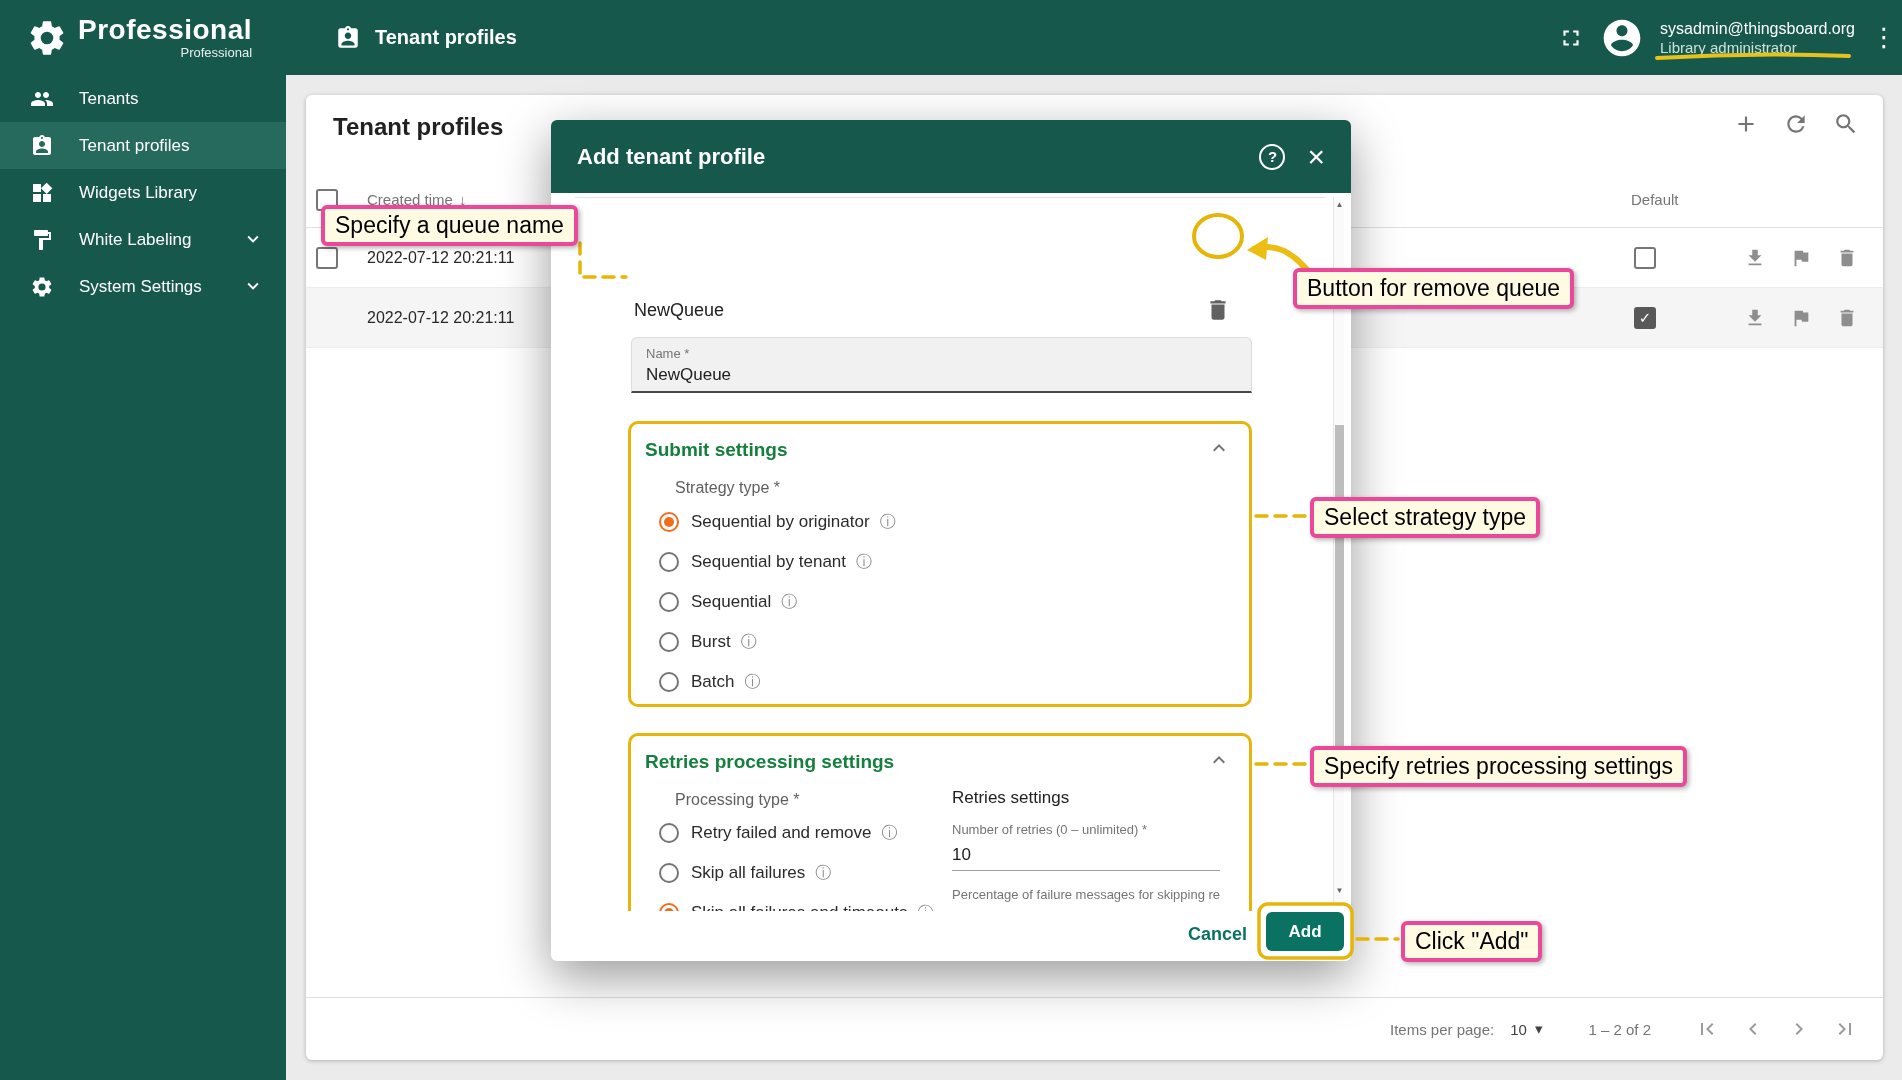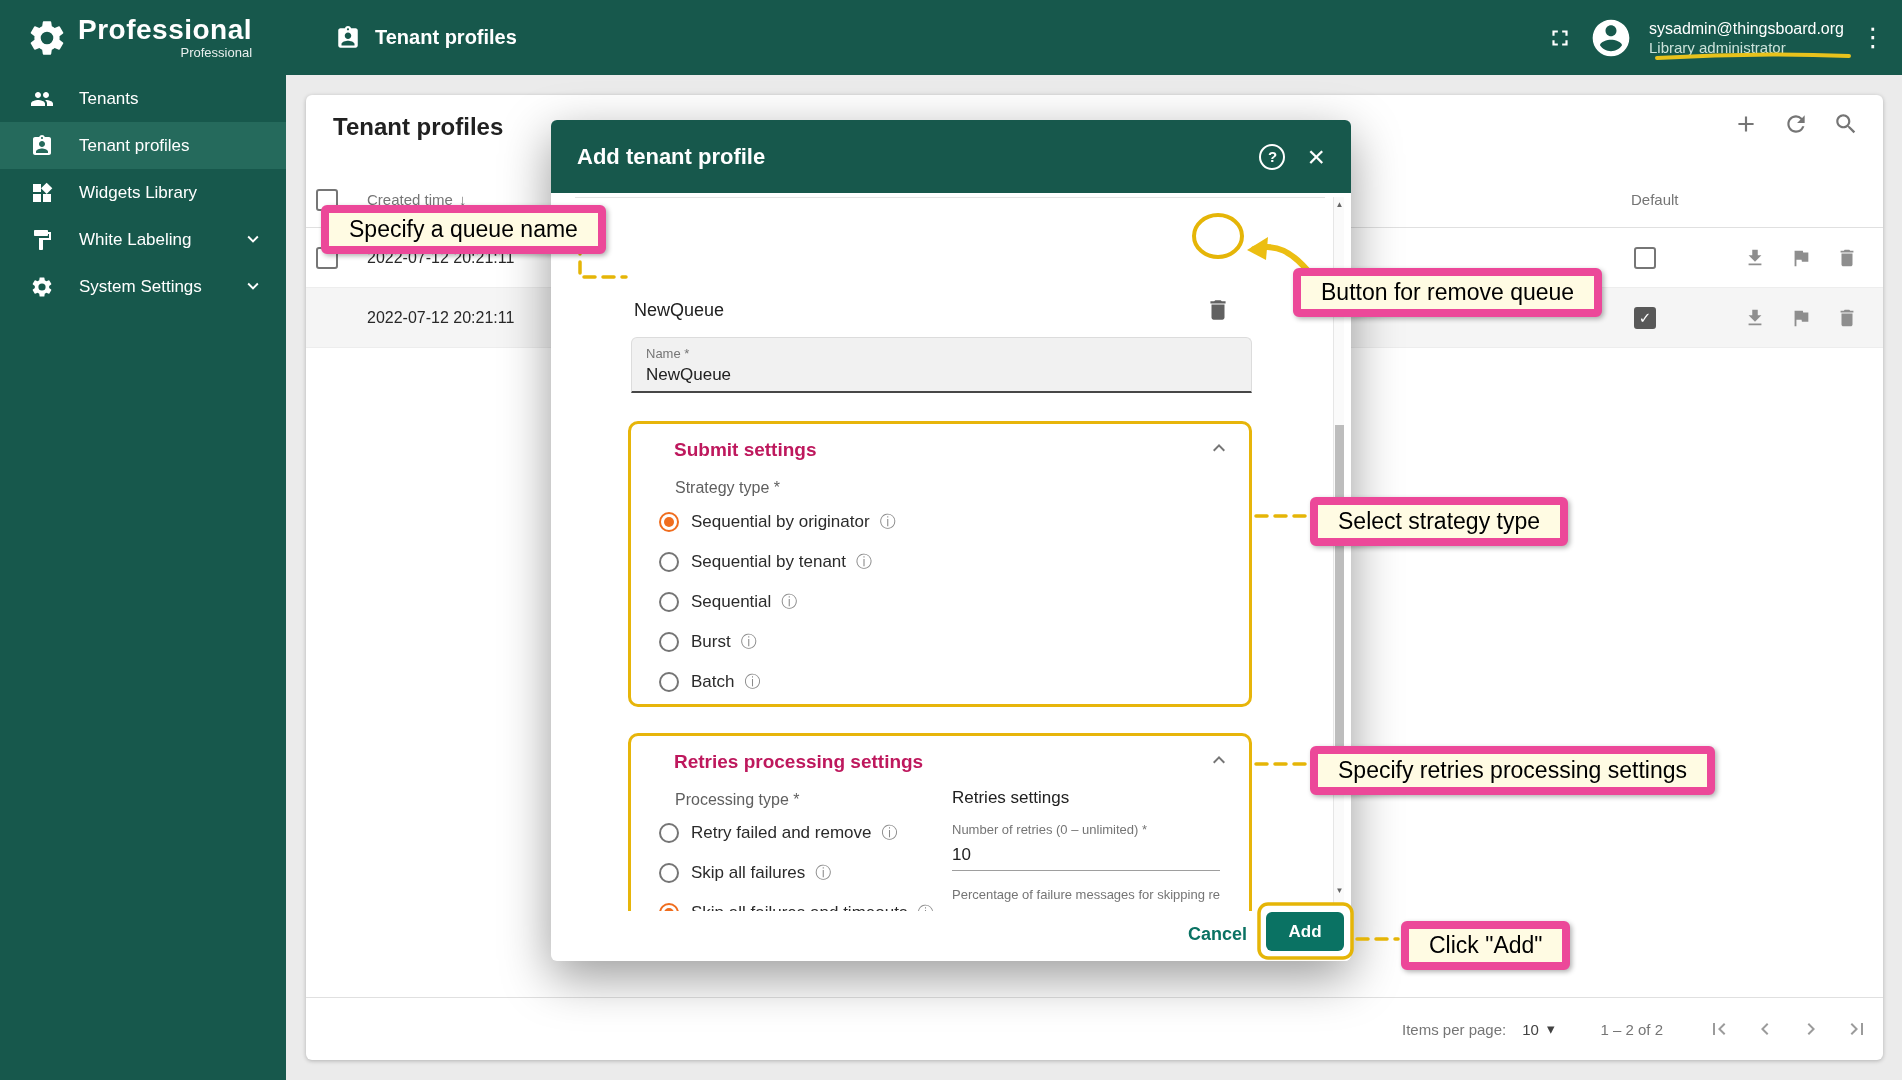--- a/index.html
+++ b/index.html
@@ -7,21 +7,21 @@
   #app { position:relative; width:1902px; height:1080px; overflow:hidden; }
   .abs { position:absolute; }
 
   
   .topbar { position:absolute; left:0; top:0; width:1902px; height:75px; background:#17584C; color:#fff; z-index:5; display:flex; align-items:center; }
   .logo-area { width:286px; display:flex; align-items:center; padding-left:26px; gap:10px; }
   .brand-name { font-size:28px; font-weight:bold; letter-spacing:0.5px; line-height:28px; }
   .brand-sub { font-size:13px; opacity:.9; text-align:right; margin-top:1px; }
   .section-head { display:flex; align-items:center; gap:14px; margin-left:49px; }
   .section-title { font-size:20px; font-weight:bold; }
-  .topbar-right { position:absolute; right:0; top:0; height:75px; display:flex; align-items:center; gap:16px; padding-right:22px; }
+  .topbar-right { position:absolute; right:0; top:0; height:75px; display:flex; align-items:center; gap:16px; padding-right:11px; }
   .userblock { display:flex; flex-direction:column; line-height:19px; }
   .user-email { font-size:16px; }
   .user-role { font-size:15px; color:#CBE2DA; }
   .kebab { font-size:26px; color:#fff; width:20px; text-align:center; }
 
   
   .sidebar { position:absolute; left:0; top:75px; width:286px; height:1005px; background:#17584C; z-index:4; }
   .side-item { height:47px; display:flex; align-items:center; padding-left:30px; gap:25px; color:#fff; font-size:17px; position:relative; cursor:pointer; }
   .side-item.active { background:#256A5C; }
   .side-chevron { position:absolute; right:22px; top:12px; }
@@ -30,42 +30,42 @@
   .card { position:absolute; left:306px; top:95px; width:1577px; height:965px; background:#fff; border-radius:6px; box-shadow:0 1px 4px rgba(0,0,0,.25); z-index:1; }
   .card-title { position:absolute; left:27px; top:18px; font-size:24px; font-weight:bold; color:#212121; }
   .card-actions { position:absolute; right:24px; top:16px; display:flex; gap:24px; align-items:center; }
   .thead { position:absolute; left:0; top:77px; right:0; height:56px; border-bottom:1px solid #E0E0E0; color:#757575; font-size:15px; }
   .trow { position:absolute; left:0; right:0; height:60px; border-bottom:1px solid #EDEDED; font-size:16px; color:#282828; }
   .row1 { top:133px; }
   .row2 { top:193px; background:#F5F5F5; }
   .cb { width:22px; height:22px; border:2px solid #767676; border-radius:3px; background:#fff; }
   .cb.checked { background:#585858; border-color:#585858; color:#fff; display:flex; align-items:center; justify-content:center; font-size:15px; font-weight:bold; }
   .sort-arrow { font-size:15px; color:#757575; margin-left:6px; }
-  .pagination { position:absolute; left:0; right:0; top:902px; height:63px; border-top:1px solid #E0E0E0; display:flex; align-items:center; justify-content:flex-end; padding-right:14px; color:#757575; font-size:15px; }
+  .pagination { position:absolute; left:0; right:0; top:902px; height:63px; border-top:1px solid #E0E0E0; display:flex; align-items:center; justify-content:flex-end; padding-right:26px; color:#757575; font-size:15px; }
   .perpage-value { color:#424242; margin-left:16px; display:flex; align-items:center; gap:8px; }
   .range-label { margin-left:46px; }
   .pagenav { display:flex; gap:22px; margin-left:44px; align-items:center; }
 
   
   .modal { position:absolute; left:551px; top:120px; width:800px; height:841px; background:#fff; border-radius:6px; box-shadow:0 16px 50px rgba(0,0,0,.4); z-index:10; }
   .modal-header { height:73px; background:#17584C; border-radius:6px 6px 0 0; display:flex; align-items:center; padding:0 26px; color:#fff; }
   .modal-title { font-size:22px; font-weight:bold; }
   .help-circle { margin-left:auto; width:26px; height:26px; border:2px solid #fff; border-radius:50%; display:flex; align-items:center; justify-content:center; font-size:15px; font-weight:bold; }
   .close-x { margin-left:22px; font-size:30px; line-height:26px; }
   .modal-body { position:absolute; left:0; top:73px; right:0; bottom:50px; background:#fff; overflow:hidden; }
   .topline { position:absolute; left:24px; top:4px; width:750px; height:1px; background:#E3E3E3; }
   .queue-title { position:absolute; left:83px; top:105px; font-size:18px; color:#212121; line-height:24px; }
   .trash-btn { position:absolute; left:654px; top:104px; width:26px; height:26px; }
   .name-field { position:absolute; left:80px; top:144px; width:621px; height:56px; background:#F1F1F1; border:1px solid #DCDCDC; border-bottom:2px solid #474747; border-radius:6px 6px 0 0; padding:8px 14px 0 14px; }
   .field-label { font-size:13px; color:#757575; }
   .field-value { font-size:17px; color:#212121; margin-top:4px; }
   .pcard { position:absolute; left:77px; width:624px; background:#fff; border:3px solid #E7B50A; border-radius:10px; }
   #submit-card { top:228px; height:286px; }
   #retries-card { top:540px; height:250px; }
-  .pcard-title { position:absolute; left:14px; top:15px; font-size:19px; font-weight:bold; color:#be185d;margin-left:29px; }
+  .pcard-title { position:absolute; left:14px; top:15px; font-size:19px; font-weight:bold; color:#15803d; }
   .pcard-chevron { position:absolute; right:18px; top:12px; }
   .group-label { position:absolute; left:44px; top:55px; font-size:16px; color:#5F5F5F; }
   .radio-list { position:absolute; left:28px; }
   #submit-card .radio-list { top:84px; }
   #retries-card .radio-list { top:83px; }
   .radio-row { height:28px; margin-bottom:12px; display:flex; align-items:center; gap:12px; }
   .radio { width:20px; height:20px; border:2px solid #757575; border-radius:50%; position:relative; flex:none; }
   .radio.sel { border-color:#F06D1E; }
   .radio.sel::after { content:""; position:absolute; inset:3px; background:#F06D1E; border-radius:50%; }
   .radio-label { font-size:17px; color:#2B2B2B; }
@@ -77,21 +77,21 @@
   .rf-line { position:absolute; left:0; width:268px; height:1px; background:#9E9E9E; }
   .scrolltrack { position:absolute; right:7px; top:77px; width:11px; height:708px; background:#FAFAFA; border-left:1px solid #E6E6E6; z-index:11; }
   .scrollthumb { position:absolute; left:1px; top:228px; width:9px; height:351px; background:#BDBDBD; }
   .scroll-arrow { position:absolute; left:0; width:11px; text-align:center; font-size:8px; color:#666; }
   .modal-footer { position:absolute; left:12px; right:0; bottom:0; height:50px; background:#fff; border-radius:0 0 6px 6px; }
   .cancel-btn { position:absolute; right:104px; bottom:16px; font-size:18px; font-weight:bold; color:#0A7263; }
   .add-btn { position:absolute; right:7px; bottom:10px; width:78px; height:39px; background:#0A7263; color:#fff; border-radius:6px; font-size:17px; font-weight:bold; display:flex; align-items:center; justify-content:center; }
 
   
   .overlay { position:absolute; left:0; top:0; z-index:30; pointer-events:none; }
-  .callout { position:absolute; z-index:31; background:#FFFBE3; border:8px solid #ec4899; border-radius:6px; color:#000; font-size:23px; line-height:31px; padding:1px 20px; box-shadow:2px 2px 5px rgba(0,0,0,.3); white-space:nowrap; }
+  .callout { position:absolute; z-index:31; background:#FFFBE3; border:4px solid #ec4899; border-radius:6px; color:#000; font-size:23px; line-height:31px; padding:1px 10px; box-shadow:2px 2px 5px rgba(0,0,0,.3); white-space:nowrap; }
   #anno-queue   { left:321px; top:205px; }
   #anno-remove  { left:1293px; top:268px; }
   #anno-strategy{ left:1310px; top:497px; }
   #anno-retries { left:1310px; top:746px; }
   #anno-add     { left:1401px; top:921px; }
 
   svg { display:block; }
 </style>
 </head>
 <body>

